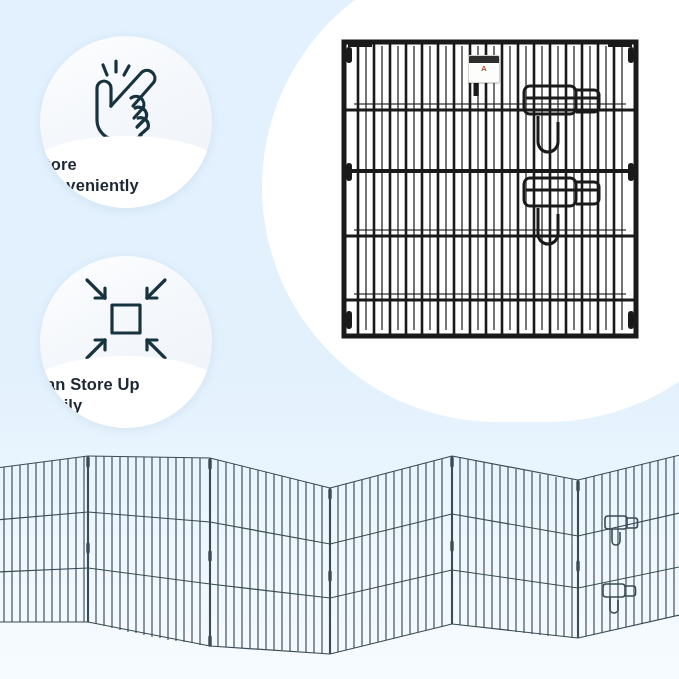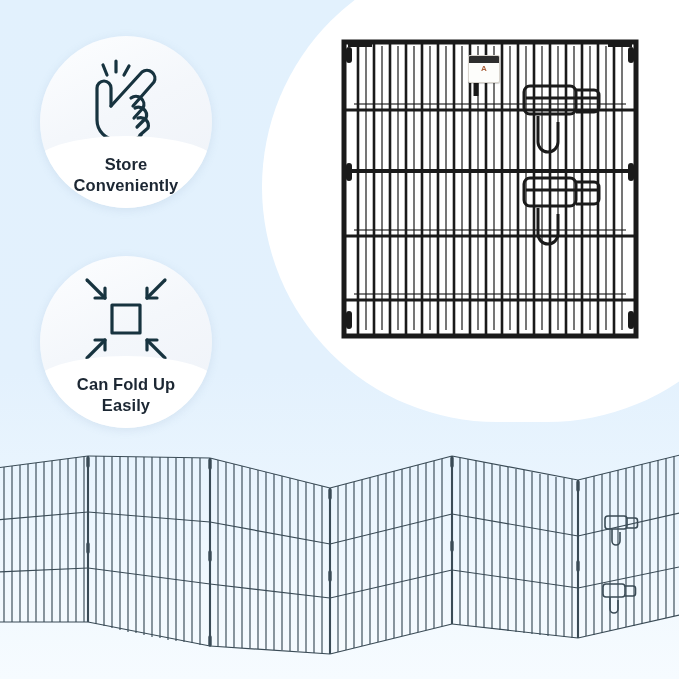--- a/index.html
+++ b/index.html
@@ -55,21 +55,21 @@
     position:absolute;left:0;right:0;top:18px;height:90px;
     display:flex;align-items:center;justify-content:center;
   }
   .badge .capwrap{
     position:absolute;left:-6px;right:-6px;bottom:-14px;height:86px;
     background:#ffffff;
     border-radius:50% 50% 0 0 / 28px 28px 0 0;
   }
   .badge .cap{
     position:absolute;left:0;right:0;top:18px;
-    text-align:center;
+    text-align:left;
     font-size:16.5px;line-height:21px;font-weight:bold;
     color:#1c2733;letter-spacing:.1px;
     white-space:pre-line;
   }
 
   
   .fence{position:absolute;left:0;top:432px;width:679px;height:247px;}
   .fence svg{display:block;width:100%;height:100%;}
 </style>
 </head>
@@ -205,21 +205,21 @@
         <polyline points="64,12 64,22 74,22"></polyline>
 
         <line x1="4" y1="82" x2="22" y2="64"></line>
         <polyline points="12,64 22,64 22,74"></polyline>
 
         <line x1="82" y1="82" x2="64" y2="64"></line>
         <polyline points="74,64 64,64 64,74"></polyline>
       </svg>
     </div>
     <div class="capwrap">
-      <div class="cap">Can Fold Up
+      <div class="cap">Can Store Up
 Easily</div>
     </div>
   </div>
 
   <div class="fence">
     <svg viewBox="0 0 679 247" preserveAspectRatio="none">
       <defs>
         
       </defs>
       <g stroke="#3a4b56" fill="none" stroke-width="1.15">

